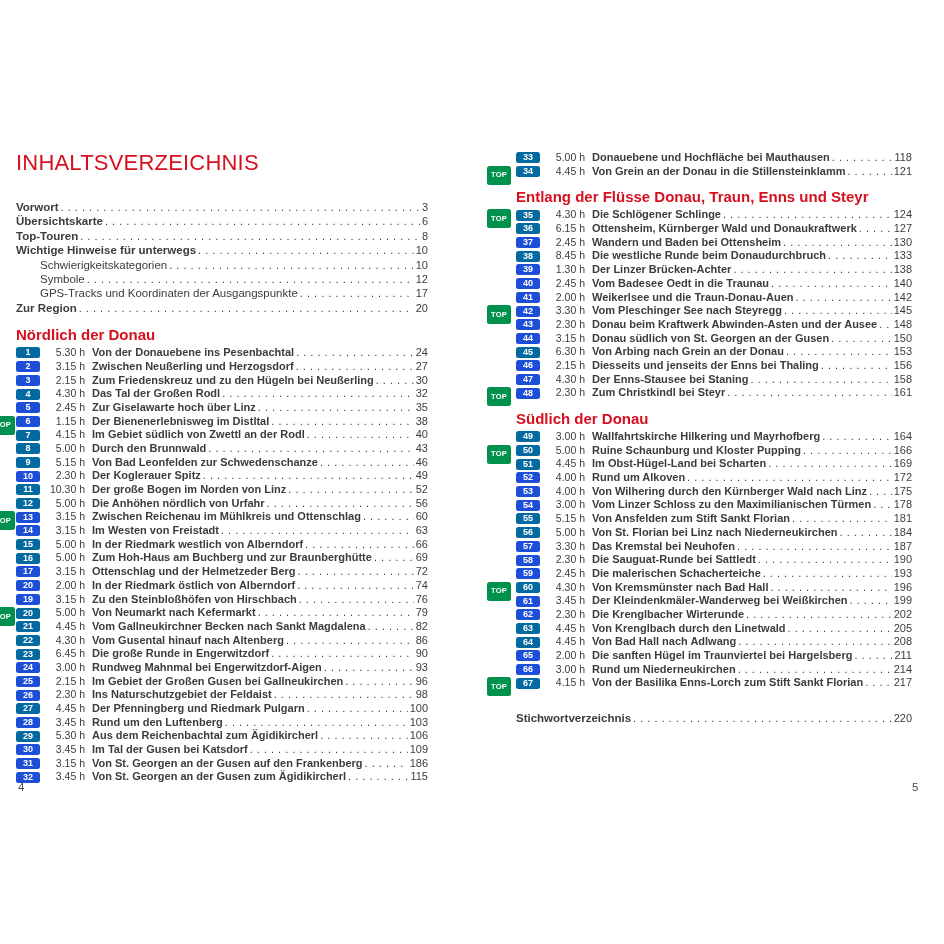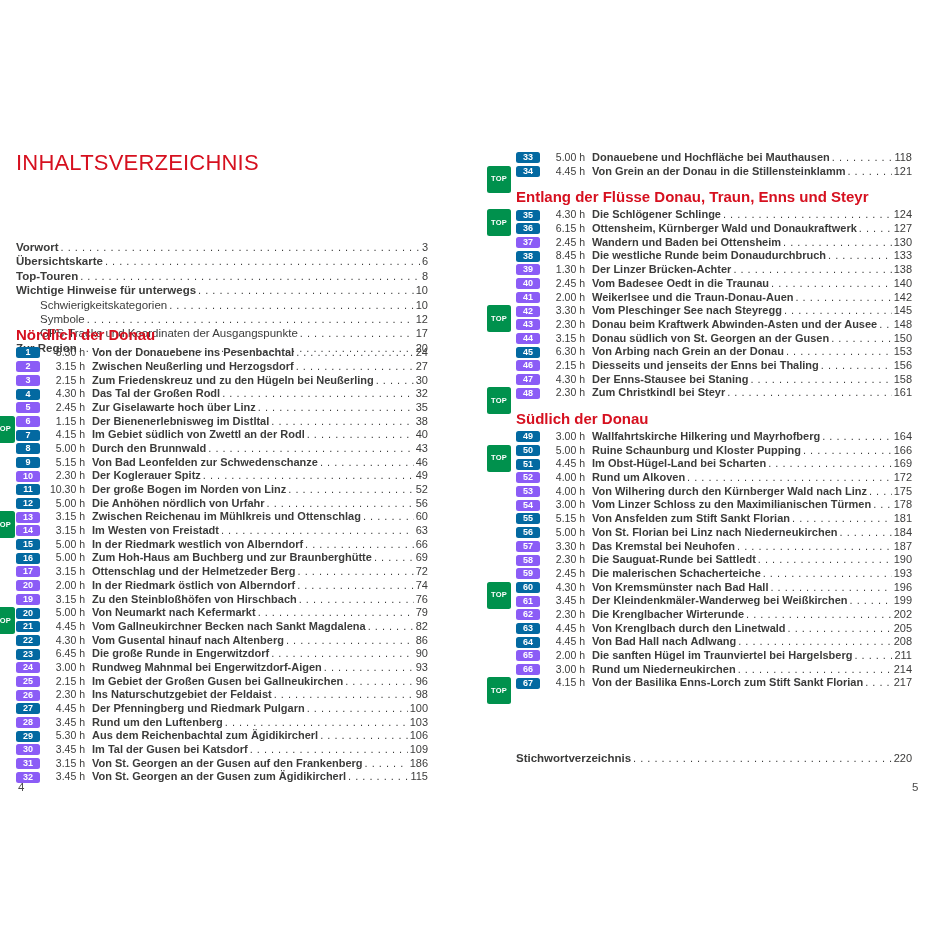--- a/index.html
+++ b/index.html
@@ -8,37 +8,37 @@
     font-family:"Liberation Sans", sans-serif;color:#3c3c3b;
   }
   .col{position:absolute;}
   .col-left{left:16px;top:146px;width:412px;}
   .col-right{left:516px;top:151px;width:396px;}
   .toc-title{
     color:#d6101f;font-size:22px;font-weight:normal;letter-spacing:0.2px;
     margin:5px 0 27px 0;line-height:23px;
   }
   .fm-row{display:flex;align-items:baseline;height:14.4px;font-size:11.5px;}
-  .fm-row .fm-label{white-space:nowrap;flex-shrink:0;margin-top:40px;}
+  .fm-row .fm-label{white-space:nowrap;flex-shrink:0;}
   .fm-row.bold .fm-label{font-weight:bold;}
   .fm-row.sub{padding-left:24px;}
   .section-heading{
     color:#d6101f;font-weight:bold;font-size:15px;line-height:14px;
     margin:12px 0 4px 0;
   }
   .row{position:relative;display:flex;align-items:baseline;height:13.7px;font-size:11px;}
   .num{
     flex:0 0 24px;align-self:center;height:11px;border-radius:2.5px;color:#fff;
     font-size:9px;font-weight:bold;display:flex;align-items:center;justify-content:center;
     margin-right:5px;line-height:1;
   }
   .num.red{background:#0369a1;}
-  .num.blue{background:#8b5cf6;}
+  .num.blue{background:#1d4ed8;}
   .top-badge{
-    position:absolute;top:1px;width:24px;height:27px;border-radius:2.5px;background:#00914d;
+    position:absolute;top:1px;width:24px;height:19px;border-radius:2.5px;background:#00914d;
     color:#fff;font-size:7.5px;font-weight:bold;letter-spacing:0.3px;
     display:flex;align-items:center;justify-content:center;line-height:1;
   }
   .col-left .top-badge{left:-25px;}
   .col-right .top-badge{left:-29px;}
   .time{flex:0 0 40px;text-align:right;font-size:10.5px;margin-right:7px;white-space:nowrap;}
   .title{font-weight:bold;white-space:nowrap;flex-shrink:0;}
   .leader{flex:1 1 auto;min-width:0;overflow:hidden;white-space:nowrap;margin:0 2px;}
   .leader::after{
     font-size:11px;letter-spacing:0.5px;

